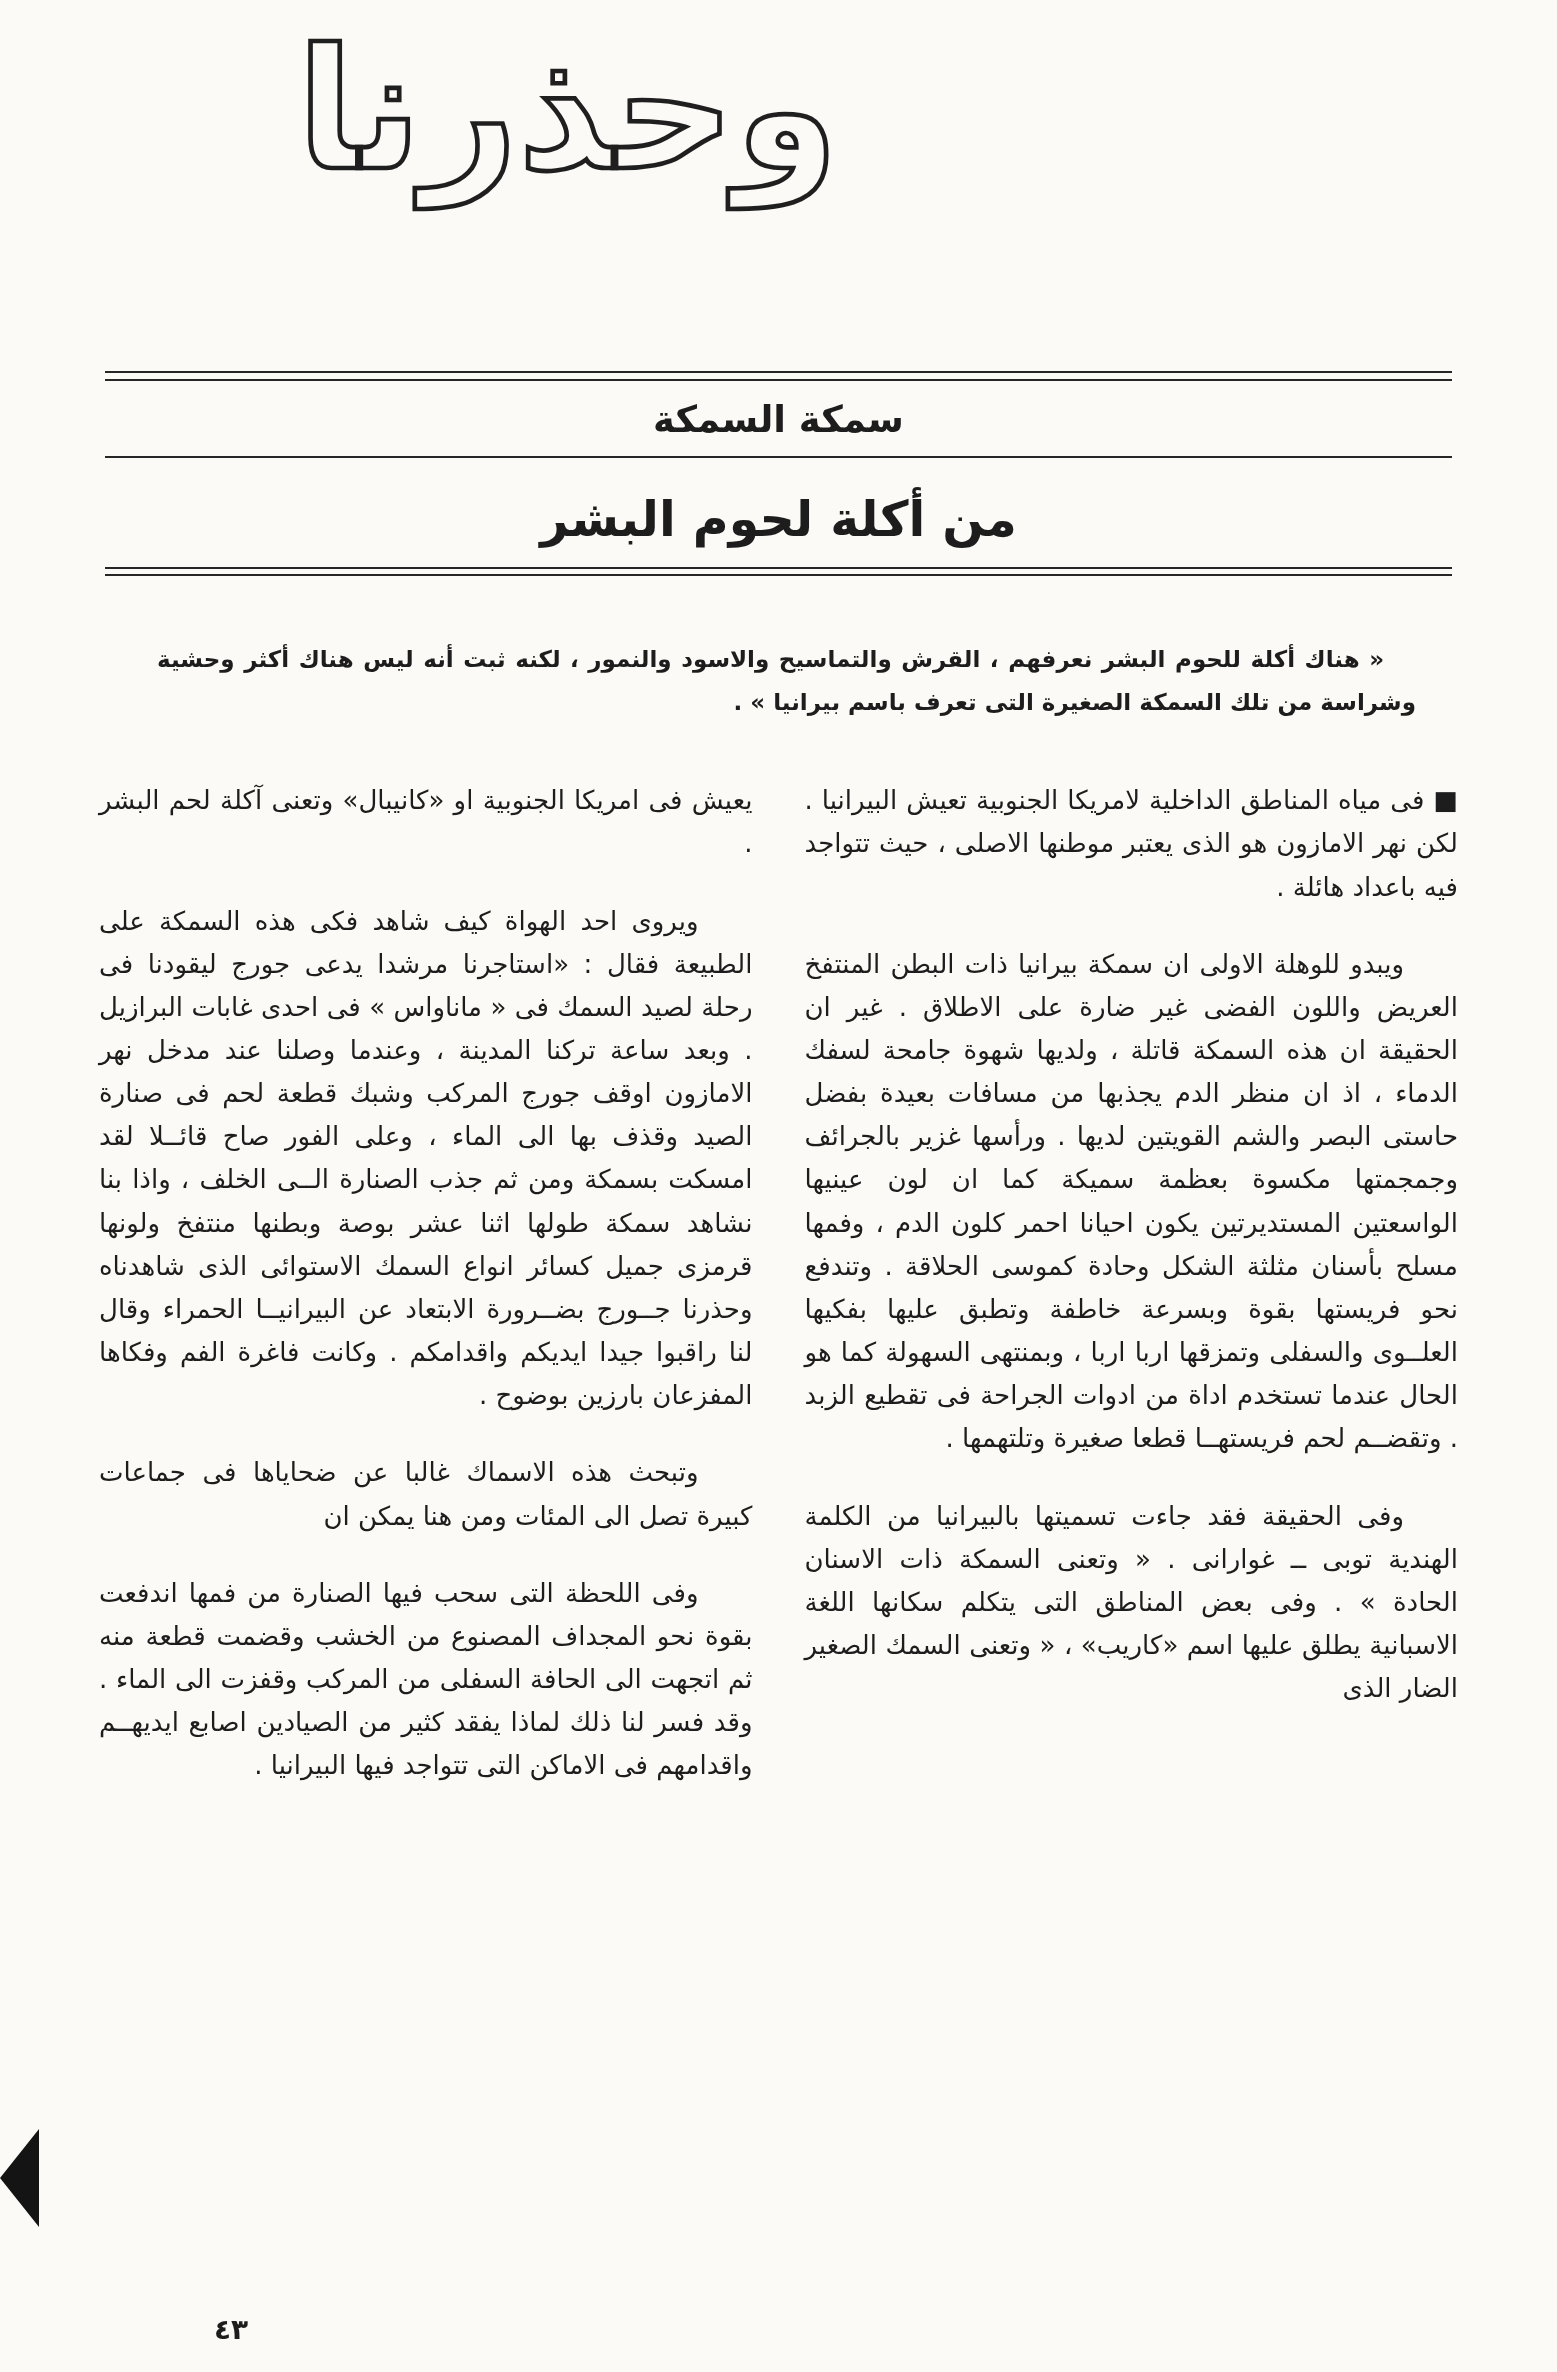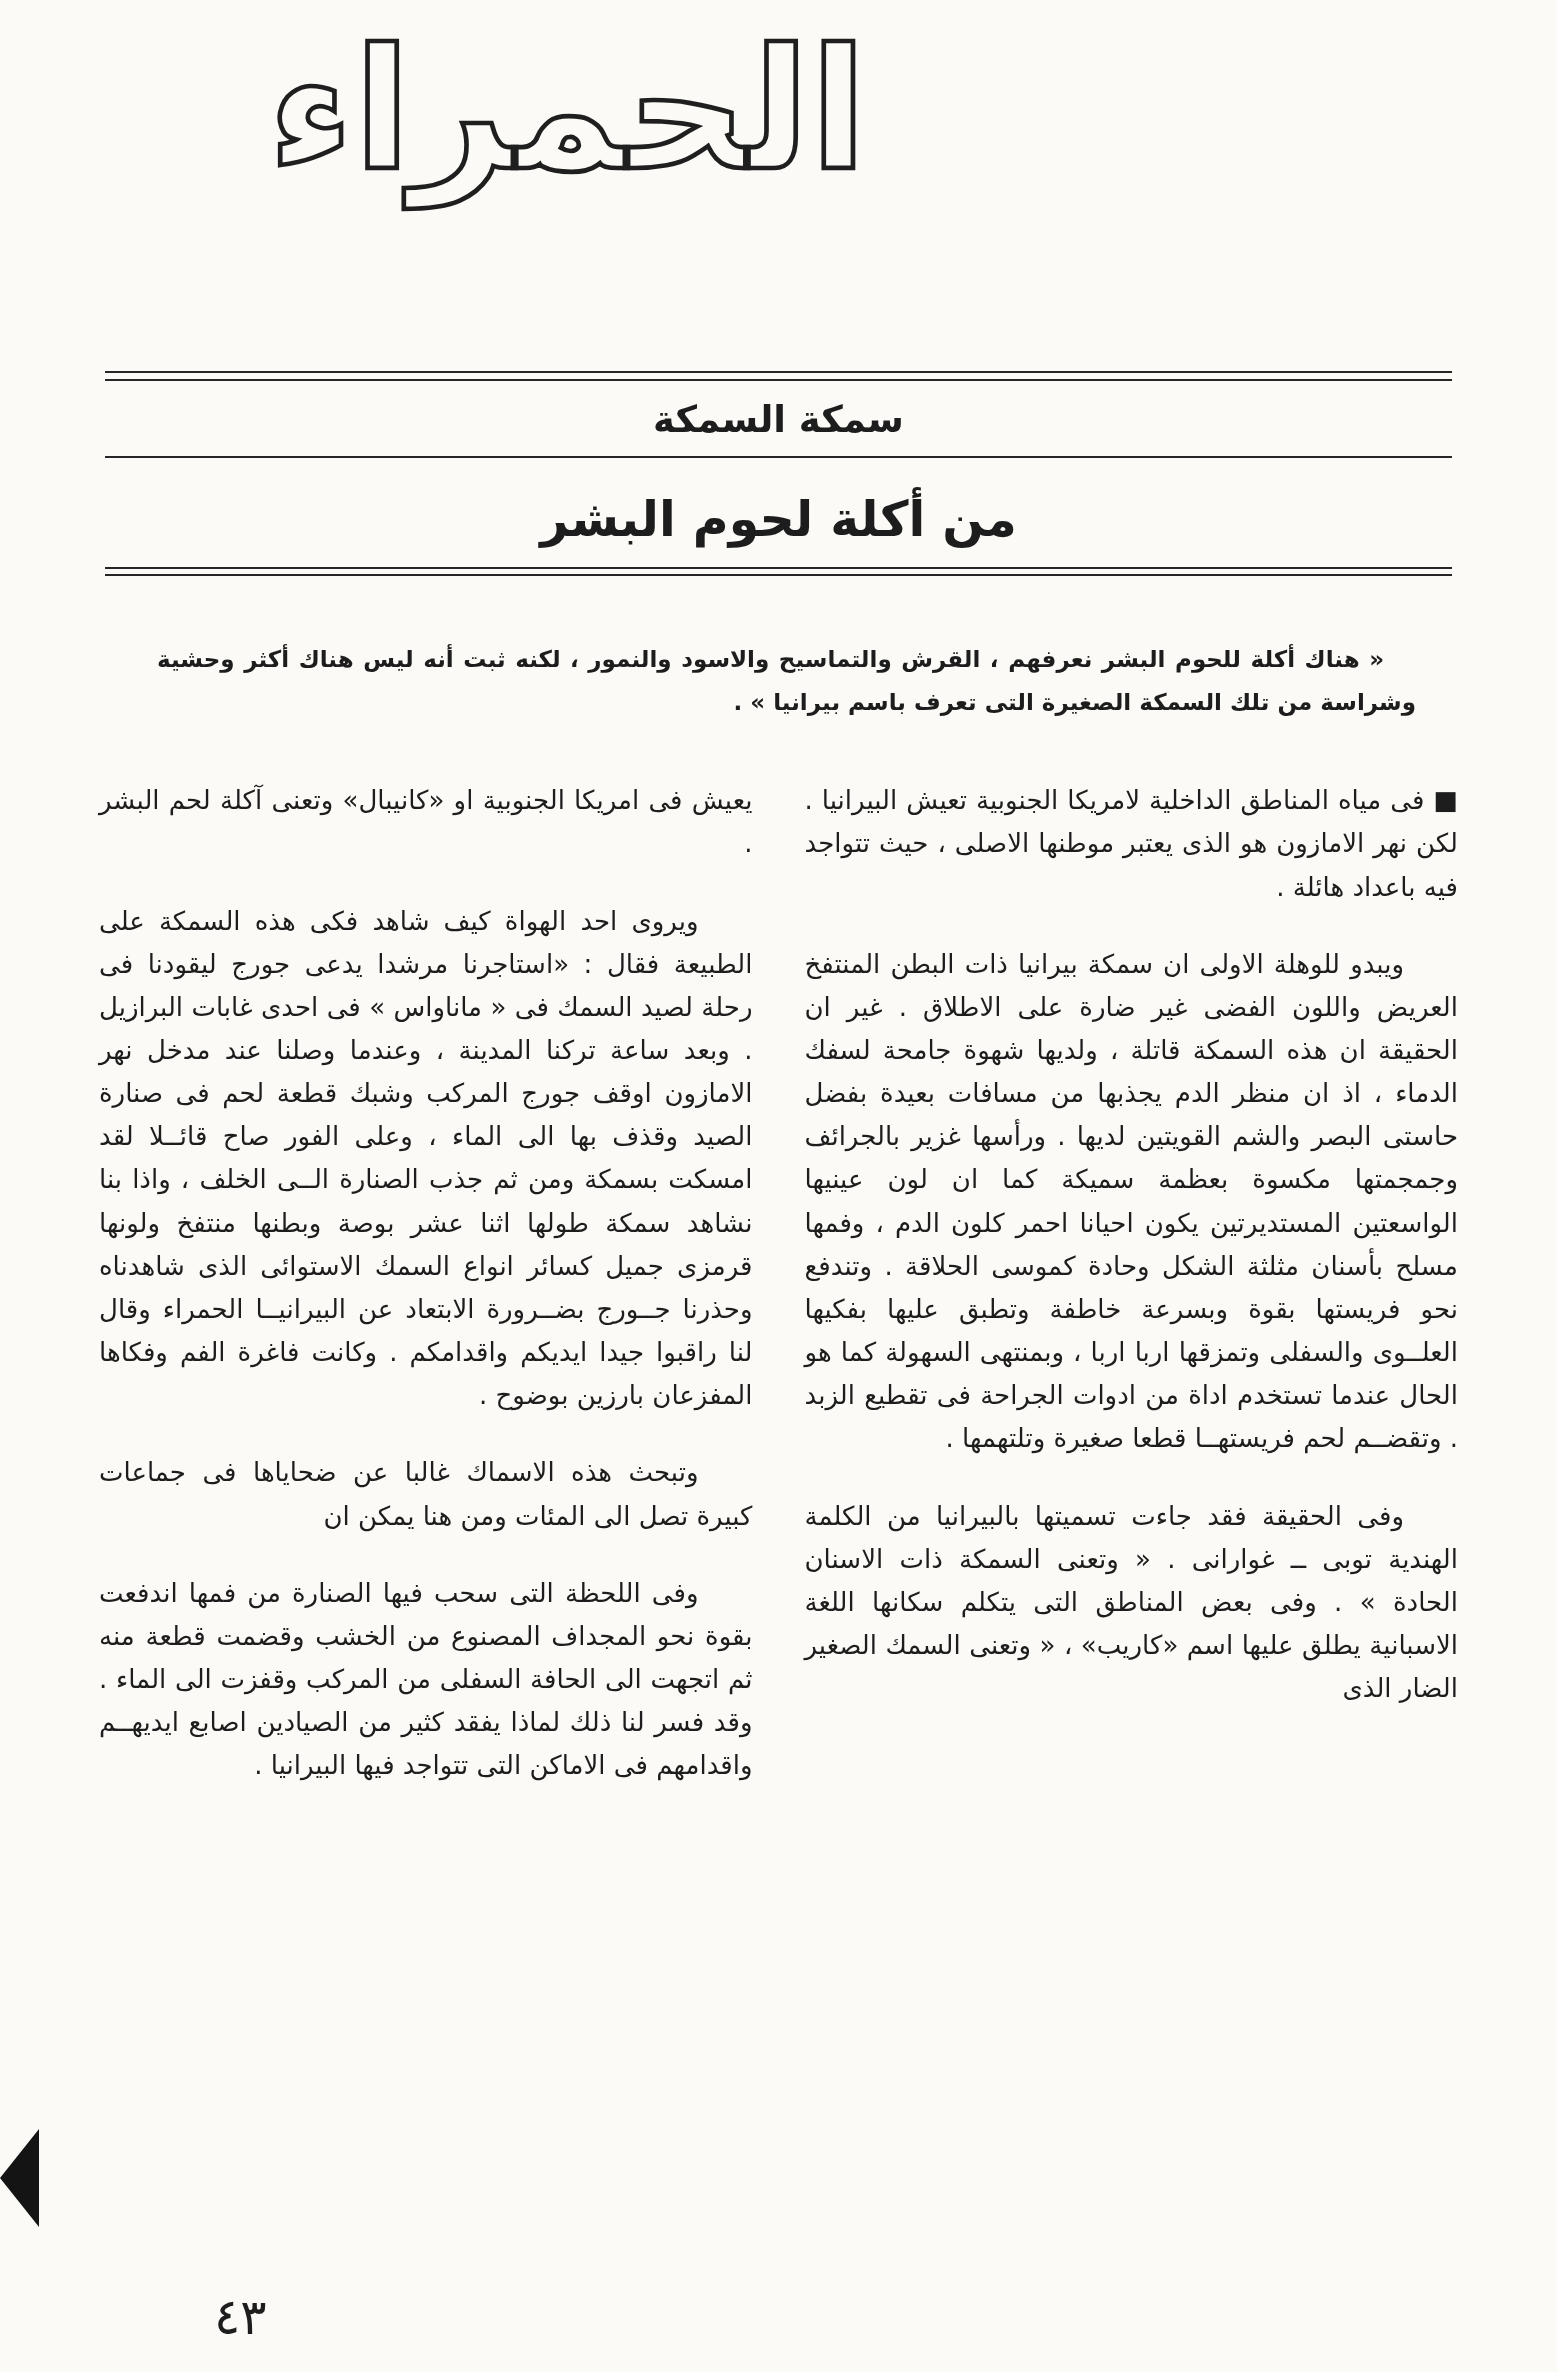--- a/index.html
+++ b/index.html
@@ -84,41 +84,41 @@
     text-align: justify;
   }
   .col p { margin: 0 0 34px 0; text-indent: 54px; }
   .col p.flush { text-indent: 0; }
 
   
   .page-number {
     position: absolute;
     left: 214px;
     bottom: 32px;
-    font-size: 49px;
-    font-weight: normal;
+    font-size: 28px;
+    font-weight: bold;
   }
   .page-marker-triangle {
     position: absolute;
     left: 0;
     top: 2123px;
     width: 0;
     height: 0;
     border-top: 49px solid transparent;
     border-bottom: 49px solid transparent;
     border-right: 39px solid #141414;
   }
 </style>
 </head>
 <body>
 
 <div class="page">
 
   <div class="masthead-wrap">
-    <h1 class="masthead">الحمراء</h1>
+    <h1 class="masthead">وحذرنا</h1>
   </div>
 
   <div class="rules-block">
     <div class="rule rule-double"></div>
     <h2 class="subtitle1">سمكة السمكة</h2>
     <div class="rule rule-single"></div>
     <h2 class="subtitle2">من أكلة لحوم البشر</h2>
     <div class="rule rule-double"></div>
   </div>
 

